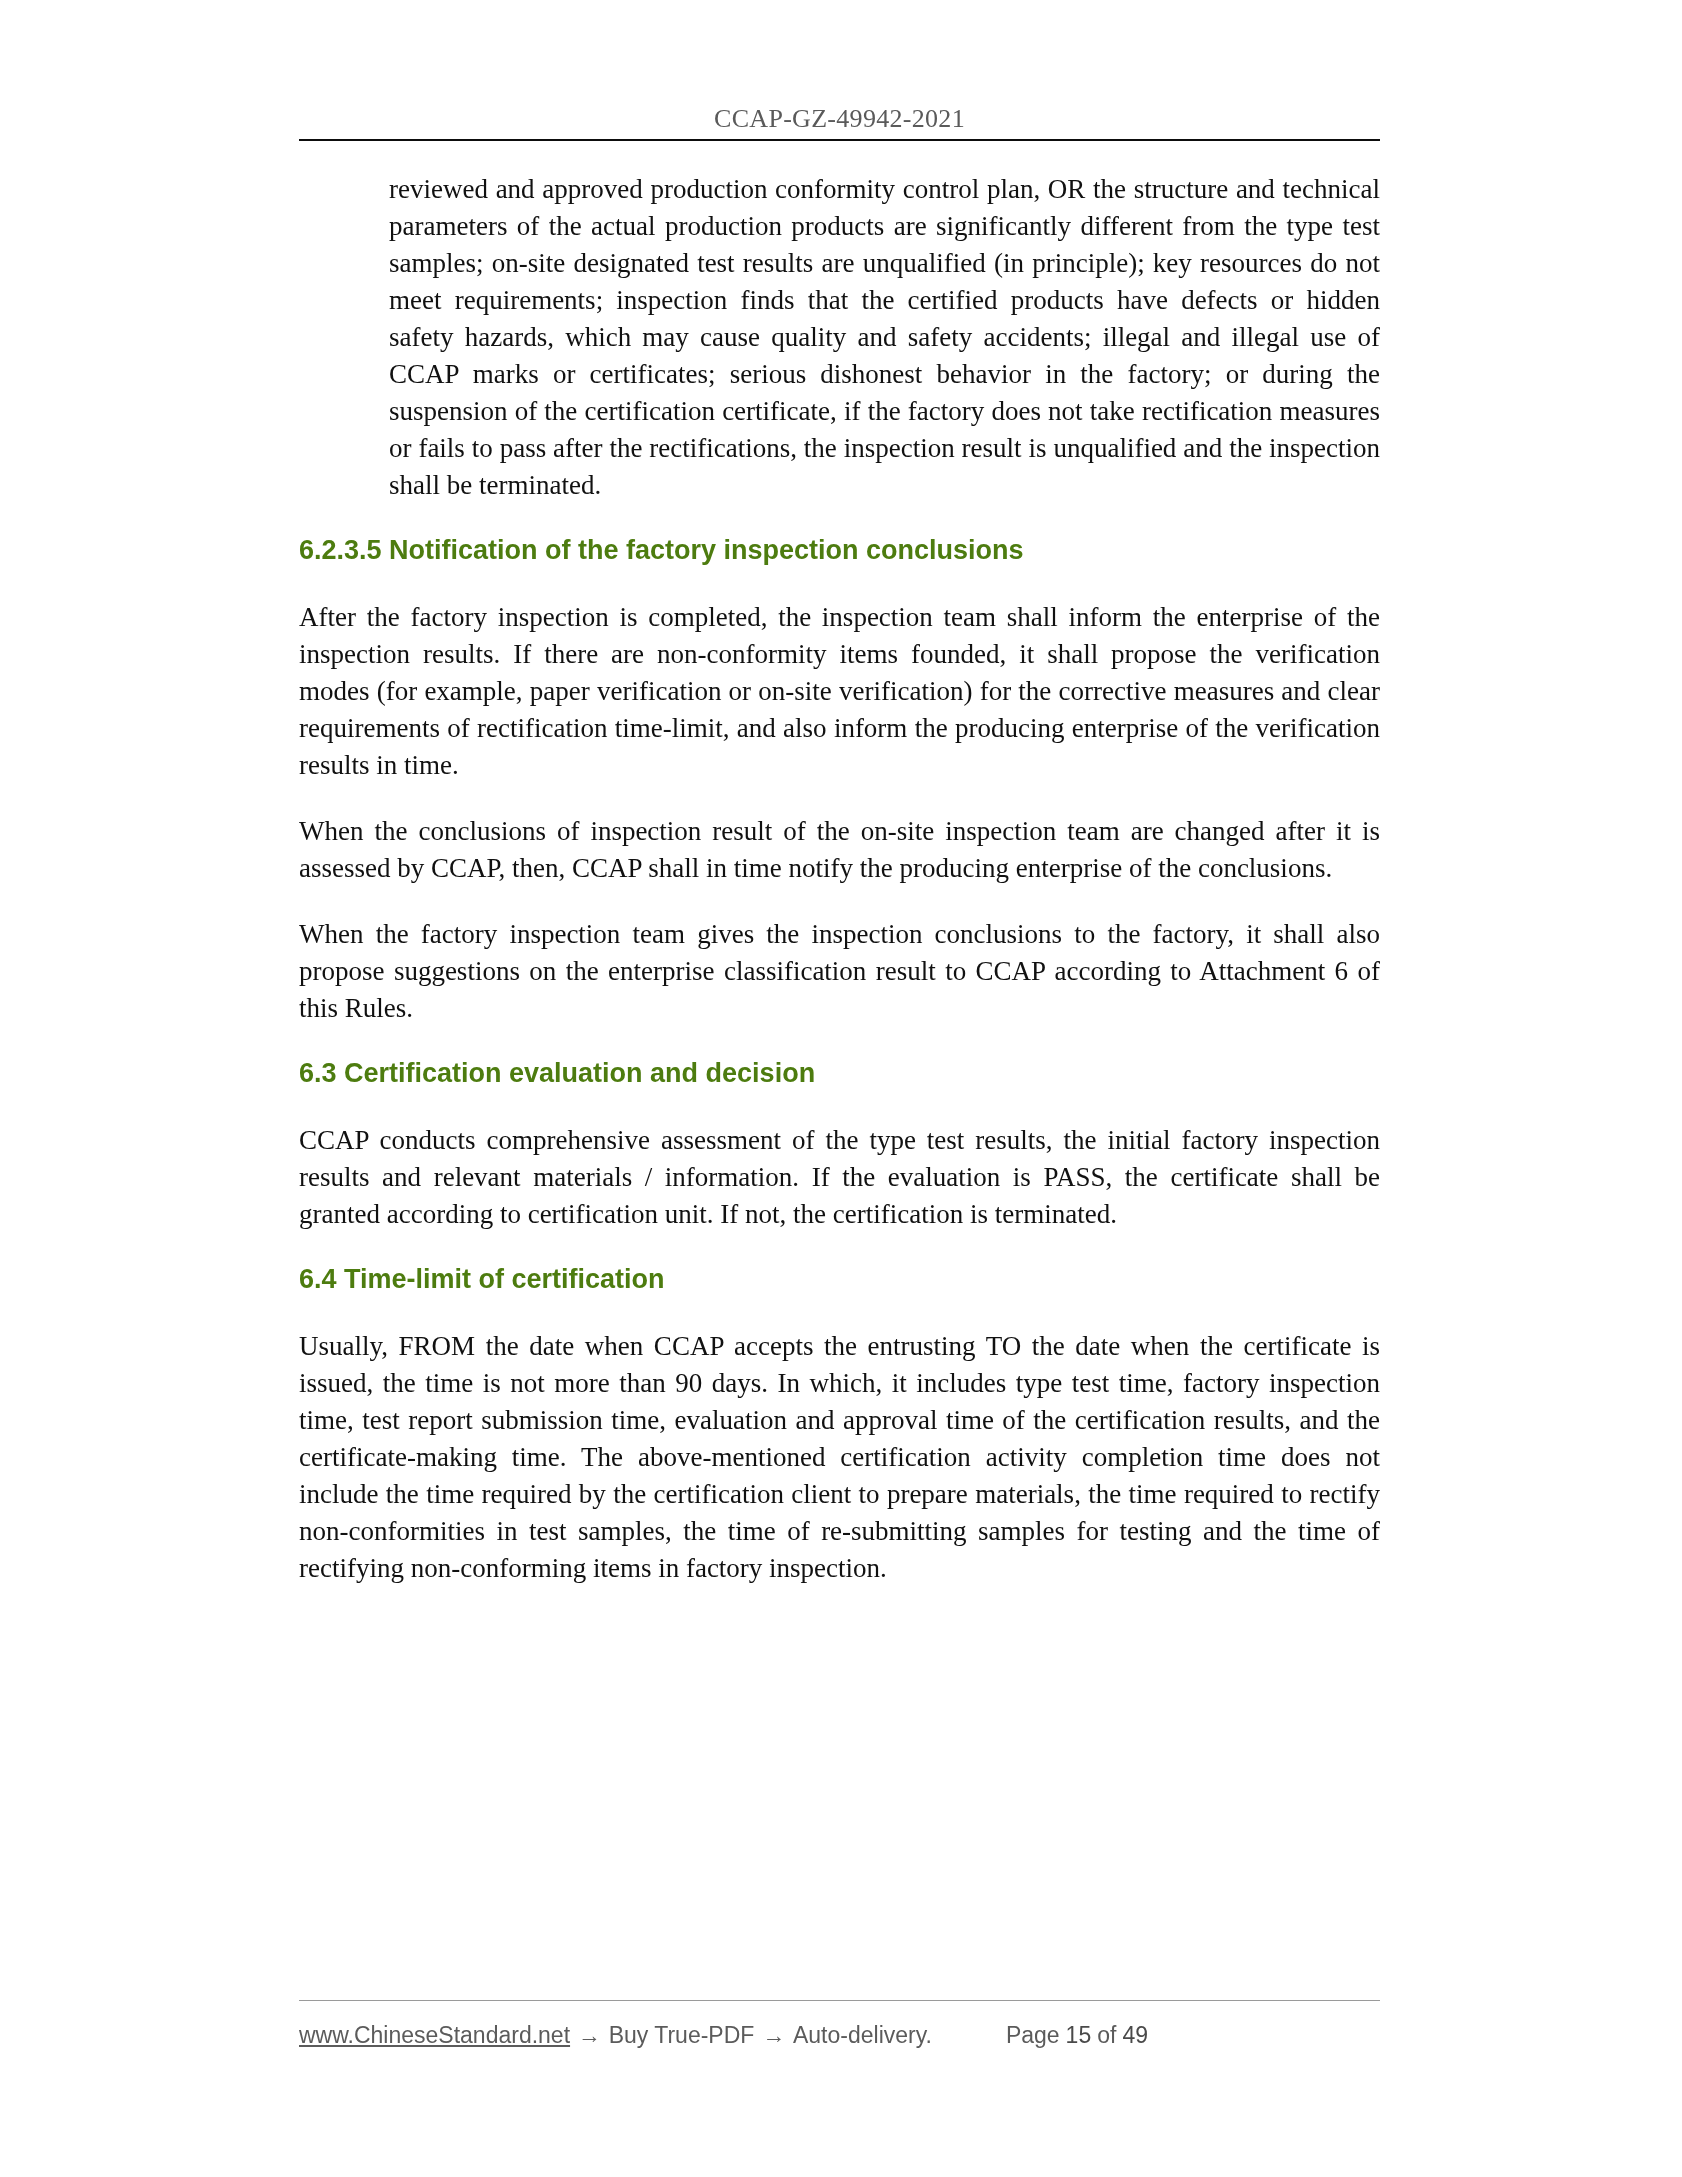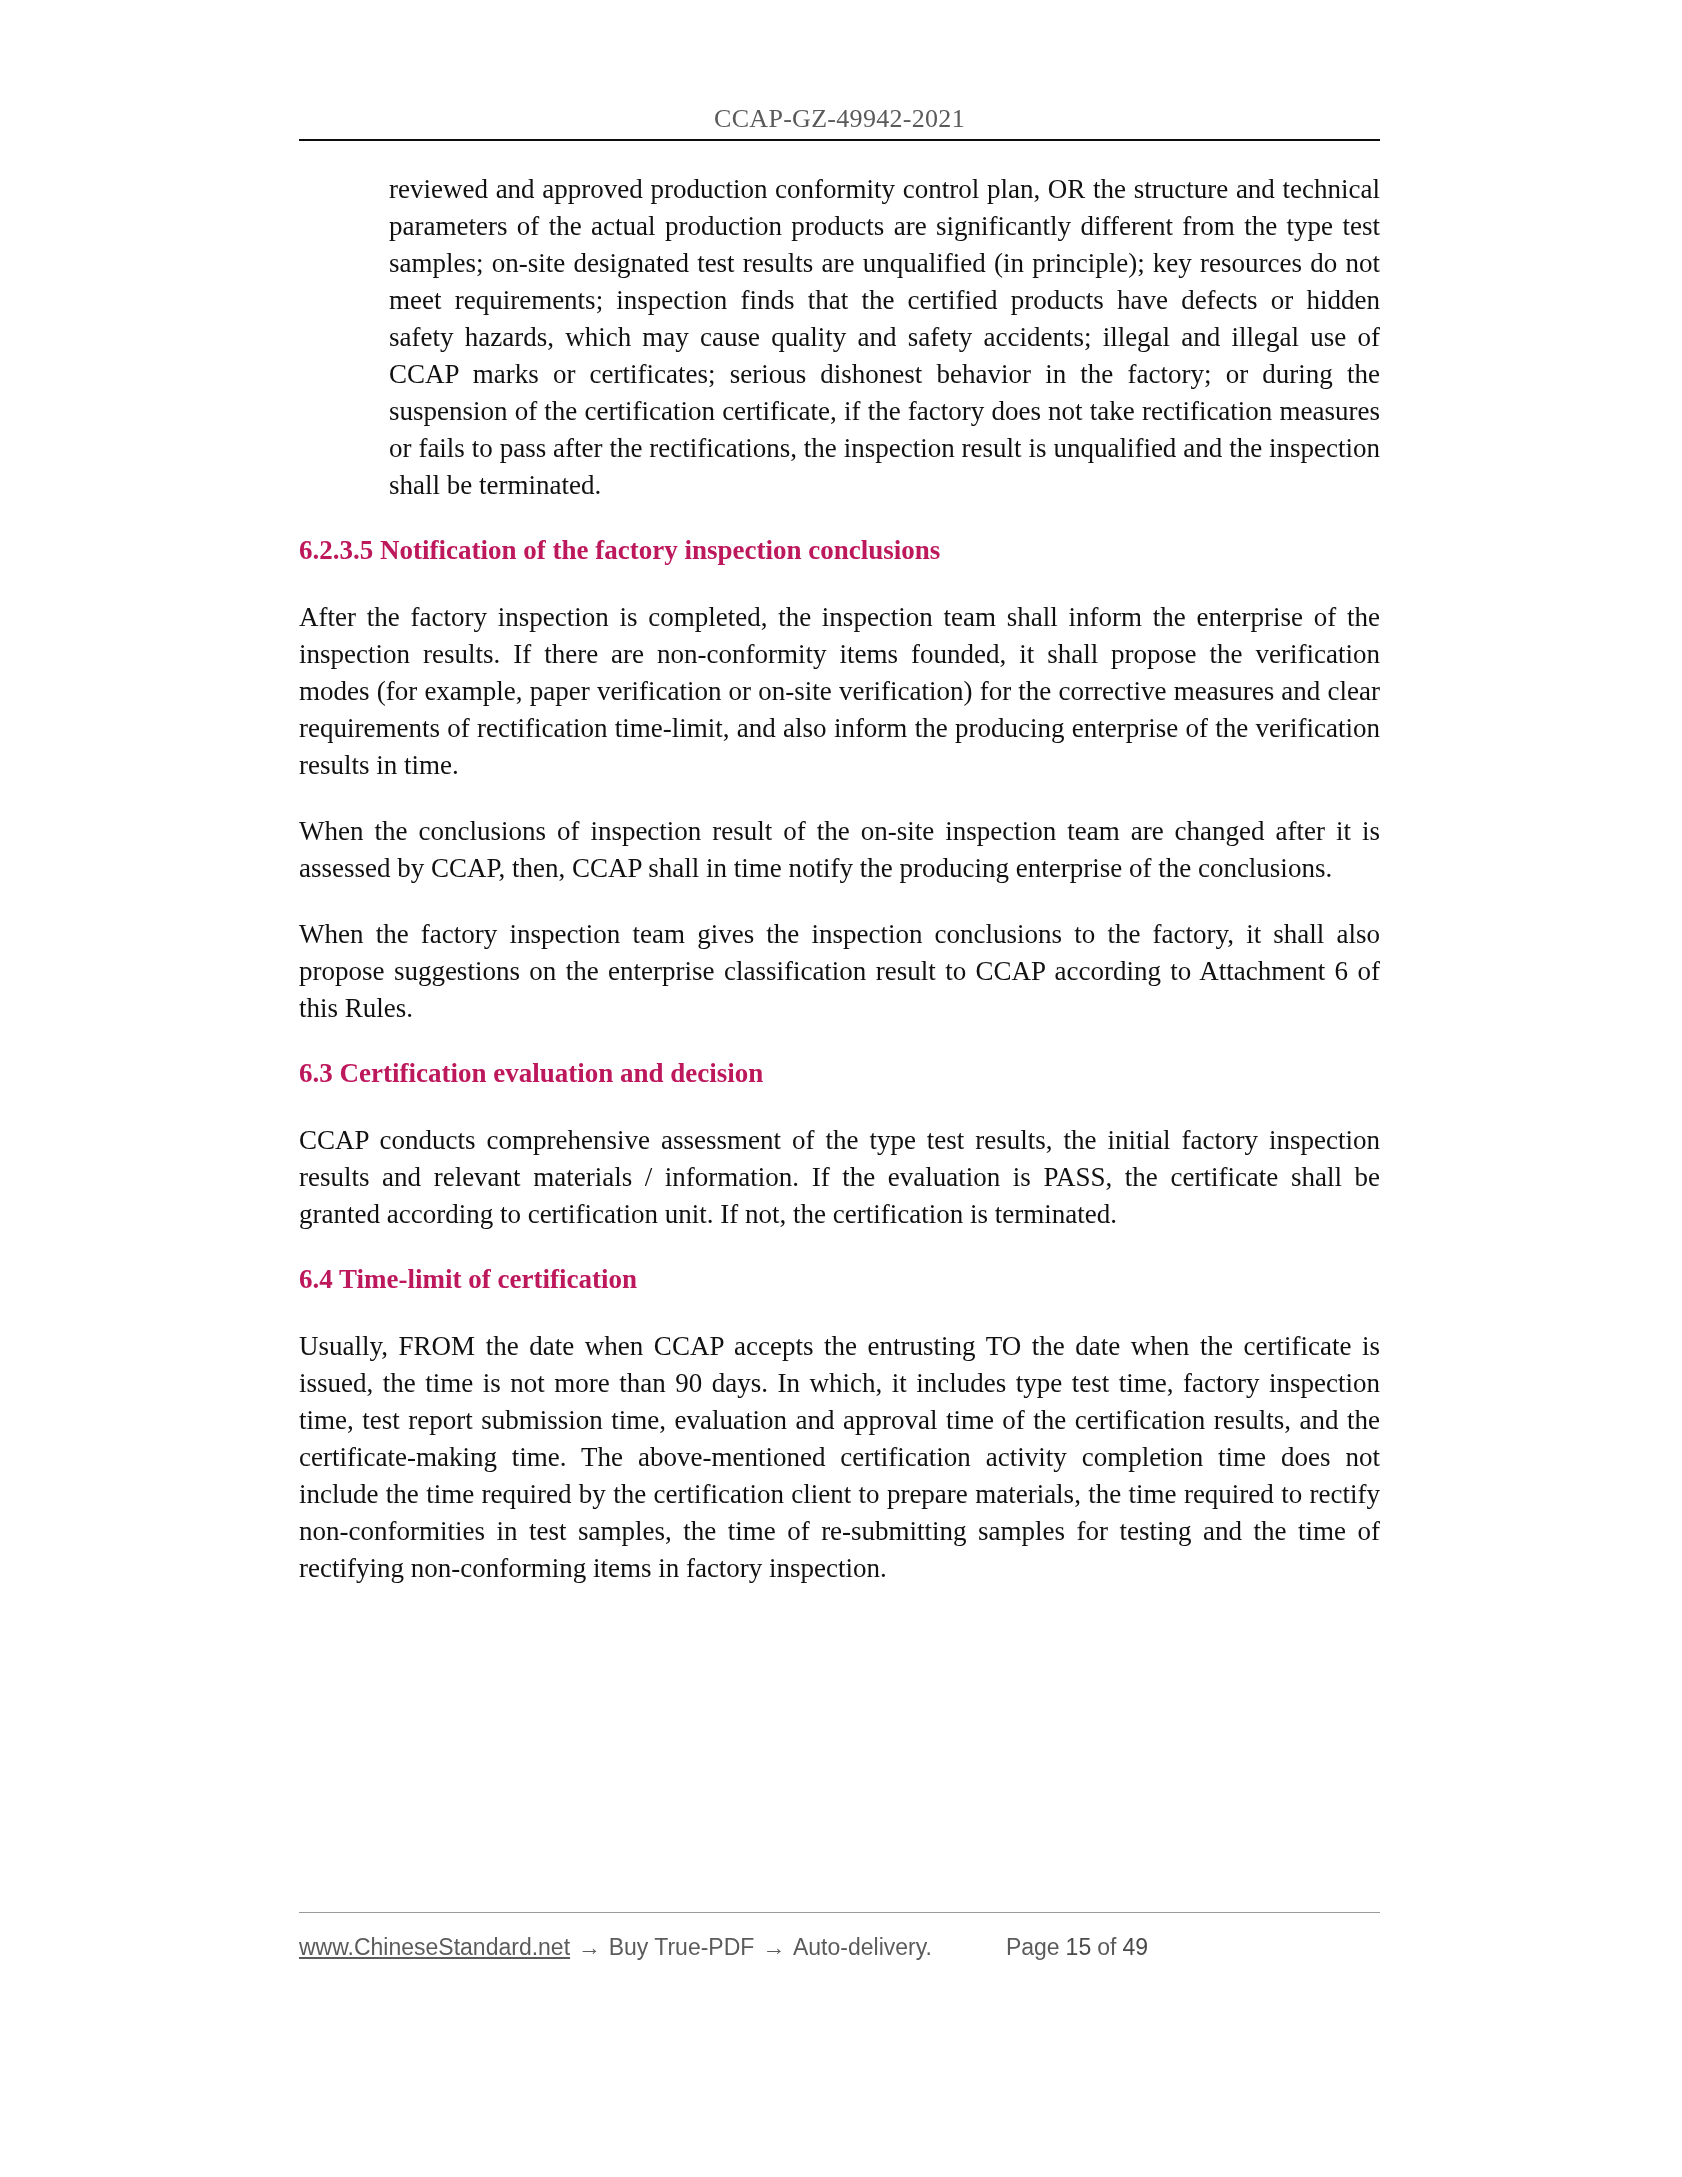--- a/index.html
+++ b/index.html
@@ -60,31 +60,31 @@
   p.indented {
     margin-left: 90px;
     width: 991px;
   }
 
   h2.section-heading {
     margin: 0 0 31px 0;
     font-size: 27px;
     line-height: 1.3;
     font-weight: bold;
-    color: #be185d;
+    color: #4d7c0f;
     text-align: left;
-    font-family: Liberation Serif, serif;
+    font-family: Liberation Sans, sans-serif;
   }
   .gap-before { margin-top: 33px; }
 
   
   .footer {
     position: absolute;
     left: 299px;
-    top: 1912px;
+    top: 2000px;
     width: 1081px;
   }
   .footer-rule {
     border-bottom: 1.7px solid #9a9a9a;
     width: 100%;
   }
   .footer-row {
     margin-top: 21px;
     display: flex;
     align-items: baseline;

